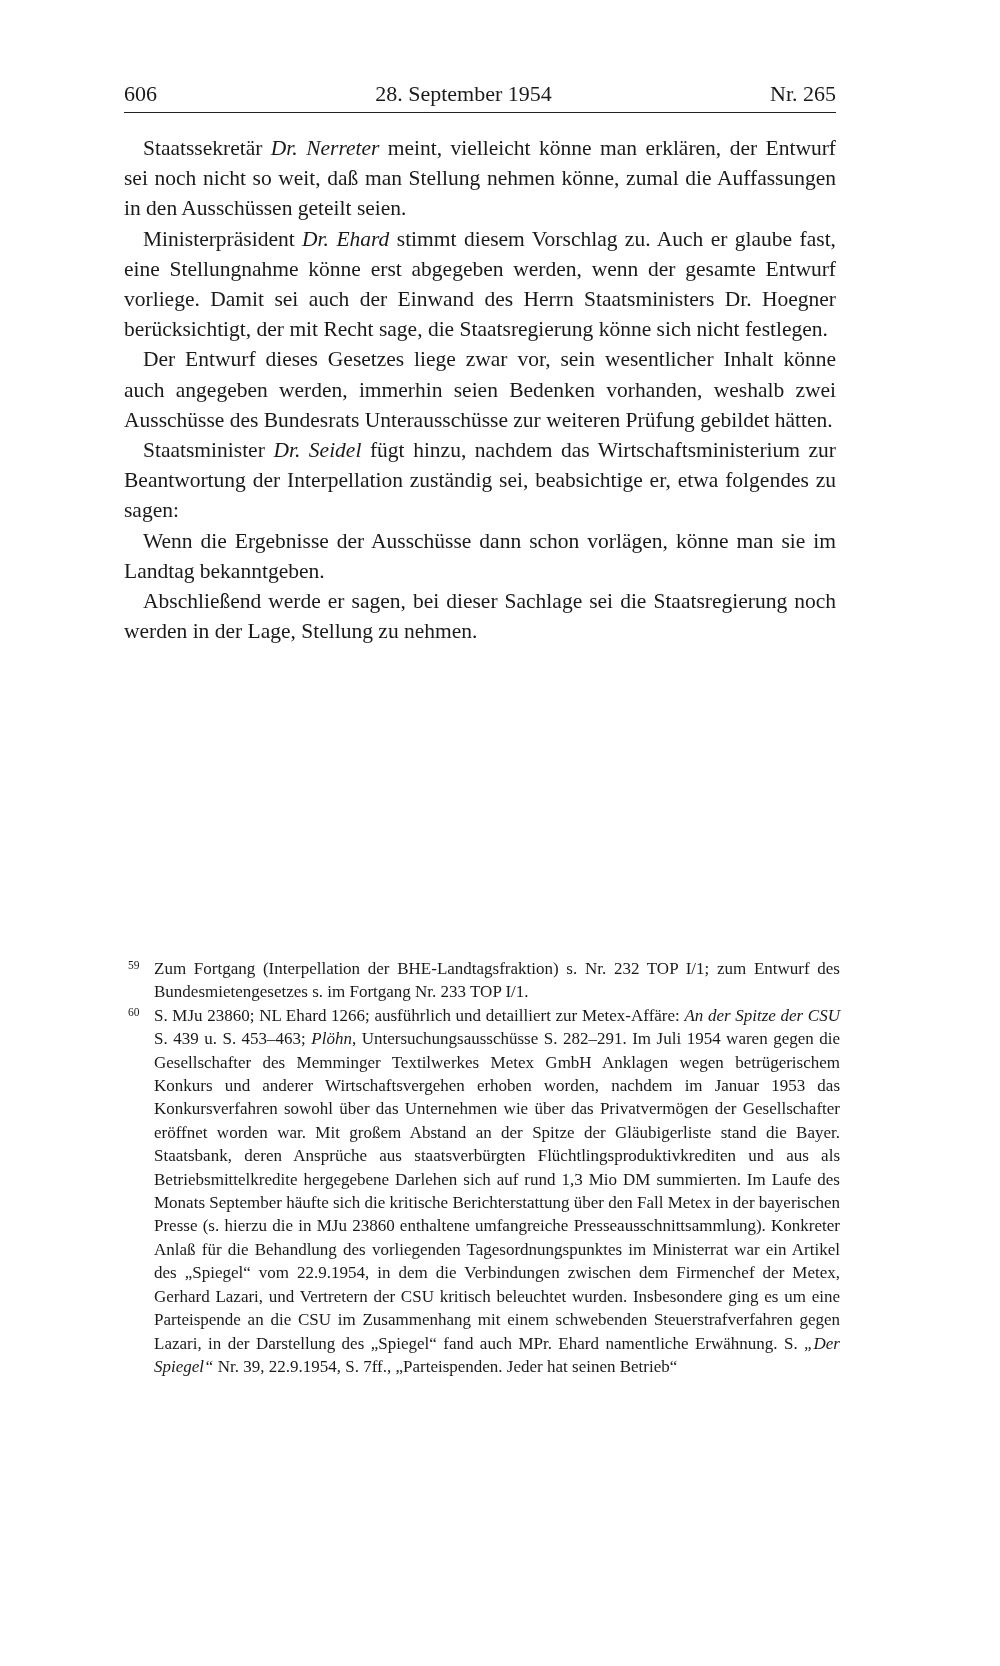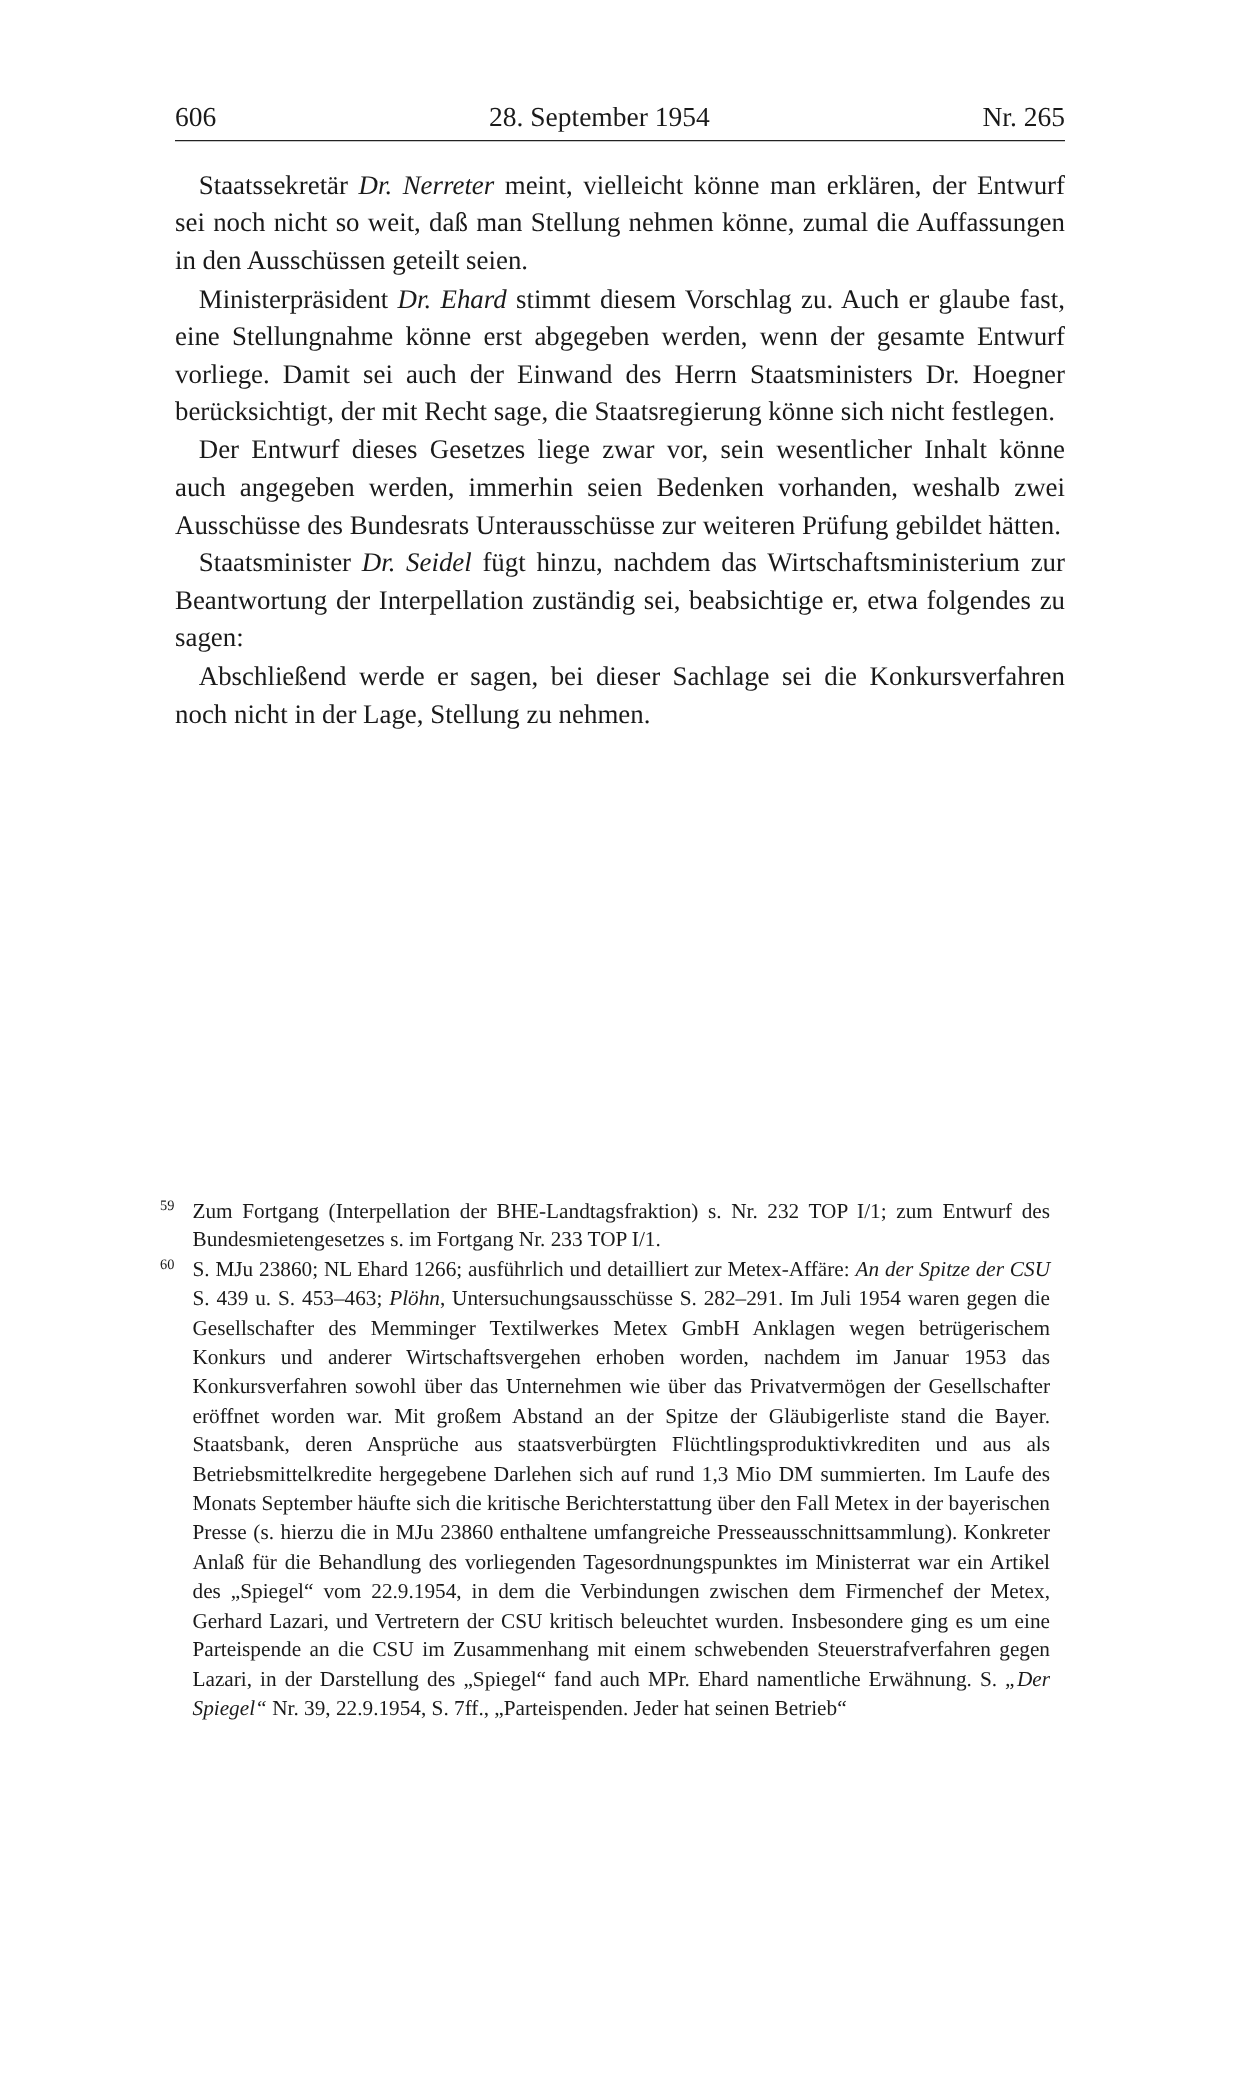--- a/index.html
+++ b/index.html
@@ -10,21 +10,21 @@
     body {
       width: 1000px;
       height: 1666px;
       position: relative;
       overflow: hidden;
       color: #1a1a1a;
       font-family: "Liberation Serif", "DejaVu Serif", serif;
     }
     .page {
       position: absolute;
-      left: 140px;
+      left: 124px;
       top: 80px;
       width: 712px;
     }
     .running-head {
       display: flex;
       justify-content: space-between;
       align-items: baseline;
       font-size: 22px;
       line-height: 28px;
       padding-bottom: 4px;
@@ -90,22 +90,23 @@
 
   <div class="main-text">
     <p><span>Staatssekretär </span><i>Dr. Nerreter</i><span> meint, vielleicht könne man erklären, der Entwurf sei noch nicht so weit, daß man Stellung nehmen könne, zumal die Auffas­sungen in den Ausschüssen geteilt seien.</span></p>
 
     <p><span>Ministerpräsident </span><i>Dr. Ehard</i><span> stimmt diesem Vorschlag zu. Auch er glaube fast, eine Stellungnahme könne erst abgegeben werden, wenn der gesamte Entwurf vorliege. Damit sei auch der Einwand des Herrn Staatsministers Dr. Hoegner berücksichtigt, der mit Recht sage, die Staatsregierung könne sich nicht festlegen.</span></p>
 
     <p>Der Entwurf dieses Gesetzes liege zwar vor, sein wesentlicher Inhalt könne auch angegeben werden, immerhin seien Bedenken vorhanden, weshalb zwei Ausschüsse des Bundesrats Unterausschüsse zur weiteren Prüfung gebildet hätten.</p>
 
     <p><span>Staatsminister </span><i>Dr. Seidel</i><span> fügt hinzu, nachdem das Wirtschaftsministerium zur Beantwortung der Interpellation zuständig sei, beabsichtige er, etwa folgendes zu sagen:</span></p>
 
+    <p>Wenn die Ergebnisse der Ausschüsse dann schon vorlägen, könne man sie im Landtag bekanntgeben.</p>
 
-    <p>Abschließend werde er sagen, bei dieser Sachlage sei die Konkursverfahren noch nicht in der Lage, Stellung zu nehmen.</p>
+    <p>Abschließend werde er sagen, bei dieser Sachlage sei die Staatsregierung noch werden in der Lage, Stellung zu nehmen.</p>
 
 
 
   </div>
 </div>
 
 <div class="footnotes">
   <p class="footnote">
     <span class="fn-num">59</span><span>Zum Fortgang (Interpellation der BHE-Landtagsfraktion) s. Nr. 232 TOP I/1; zum Entwurf des Bundesmietengesetzes s. im Fortgang Nr. 233 TOP I/1.</span>
   </p>

